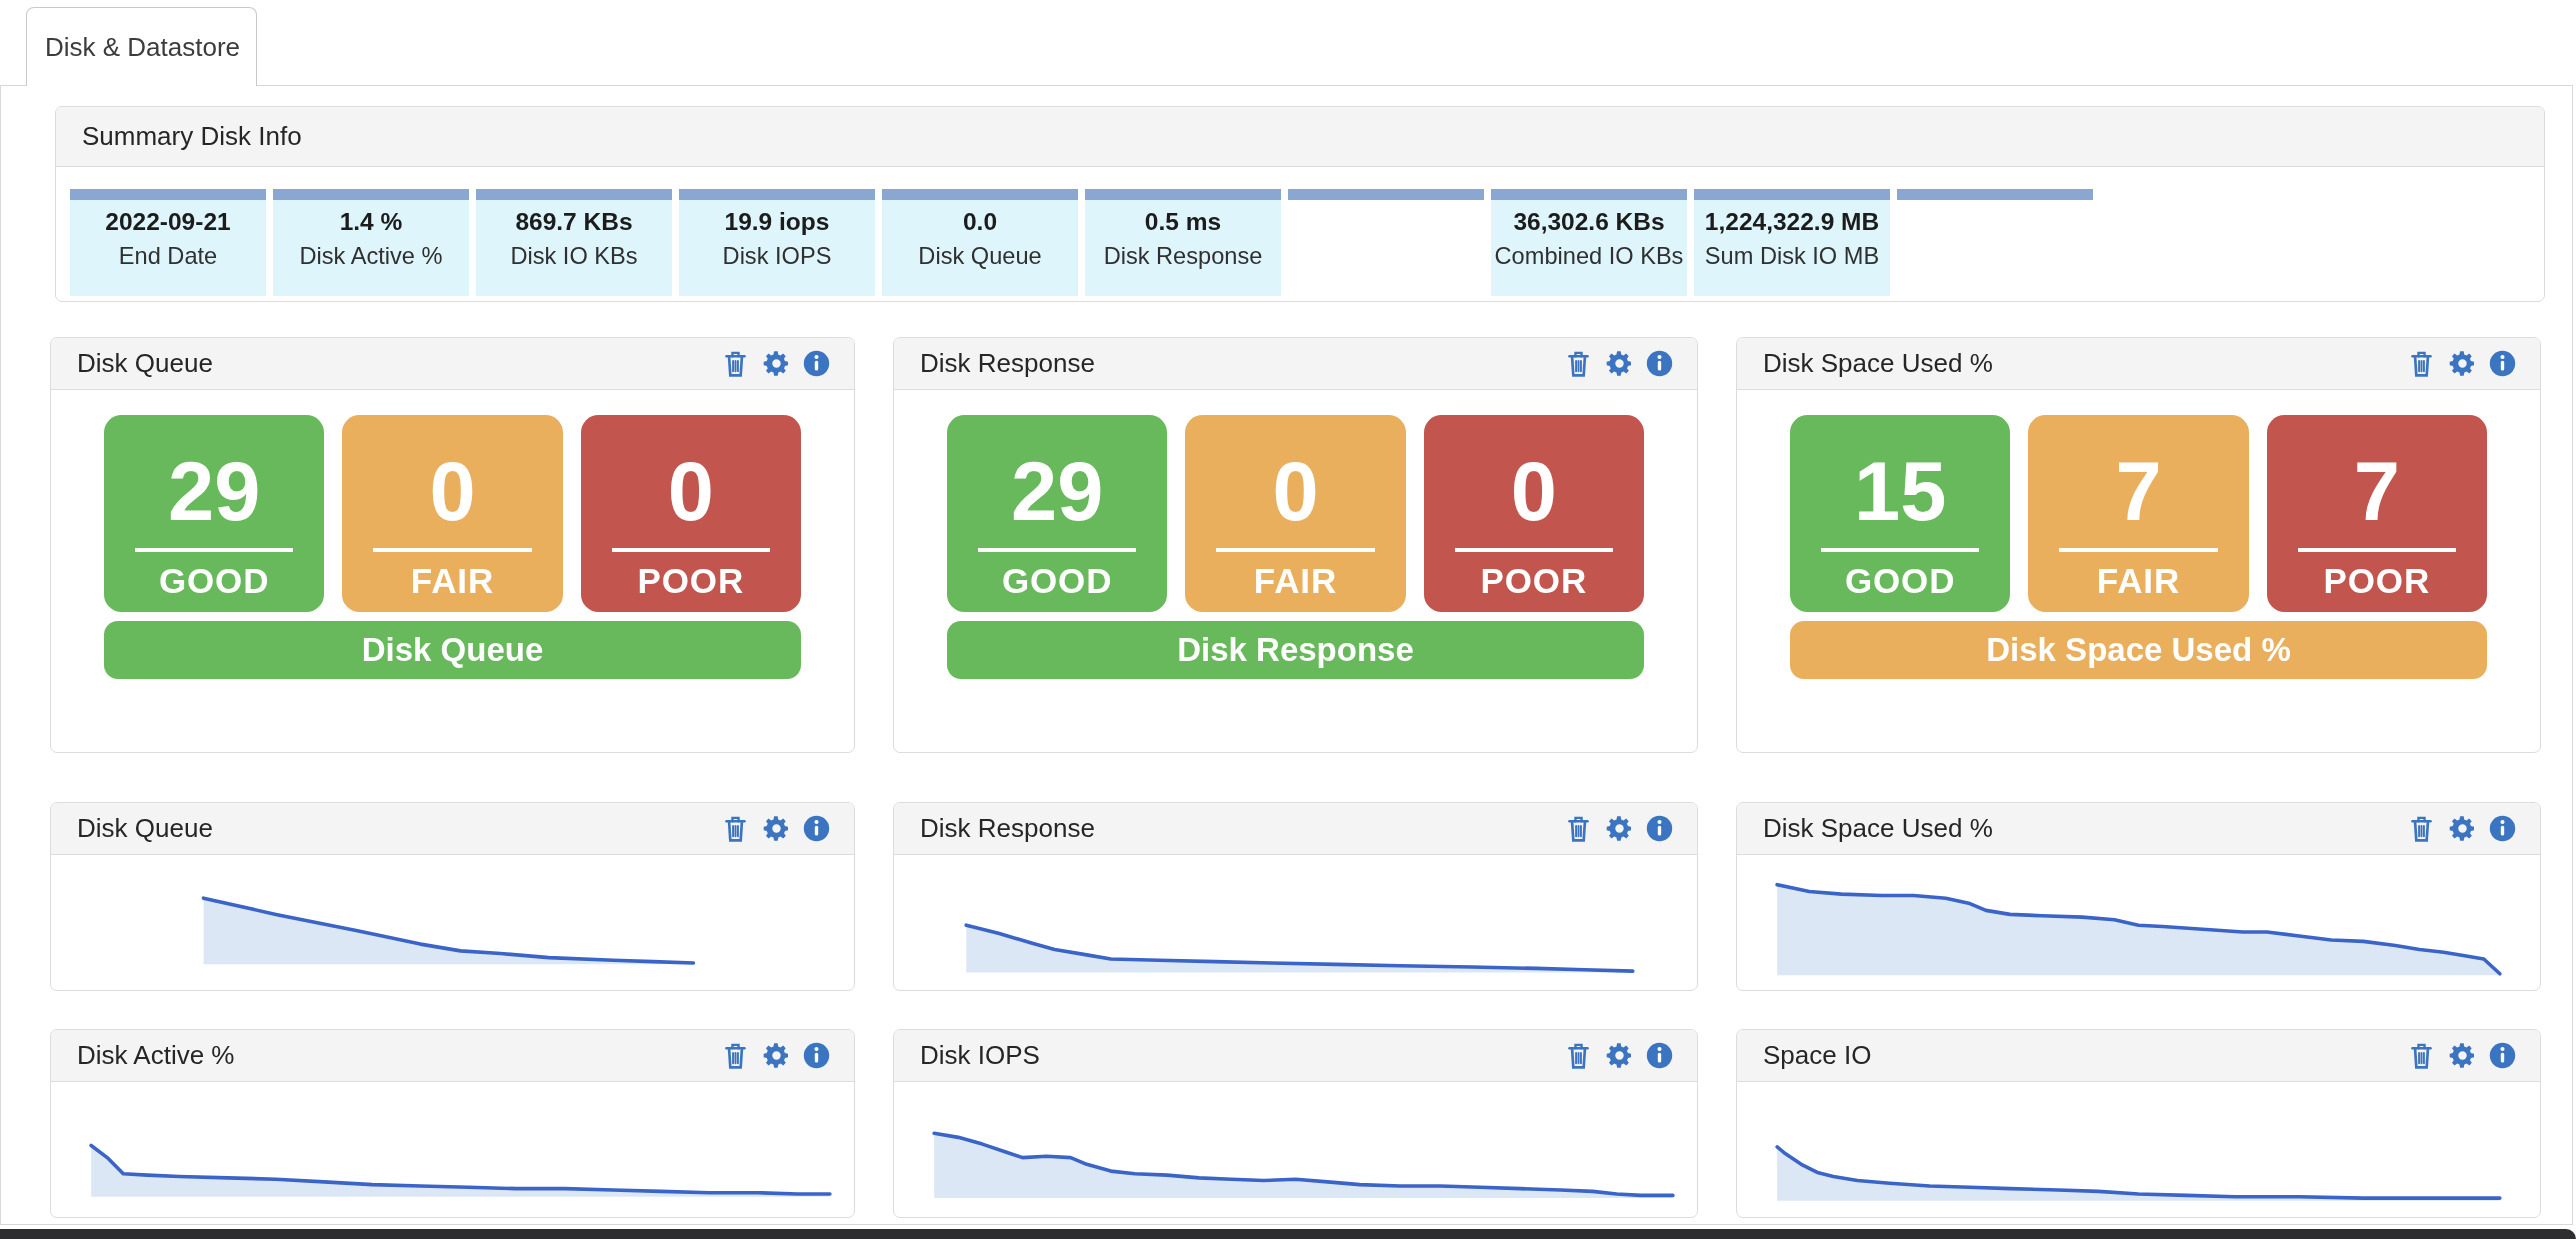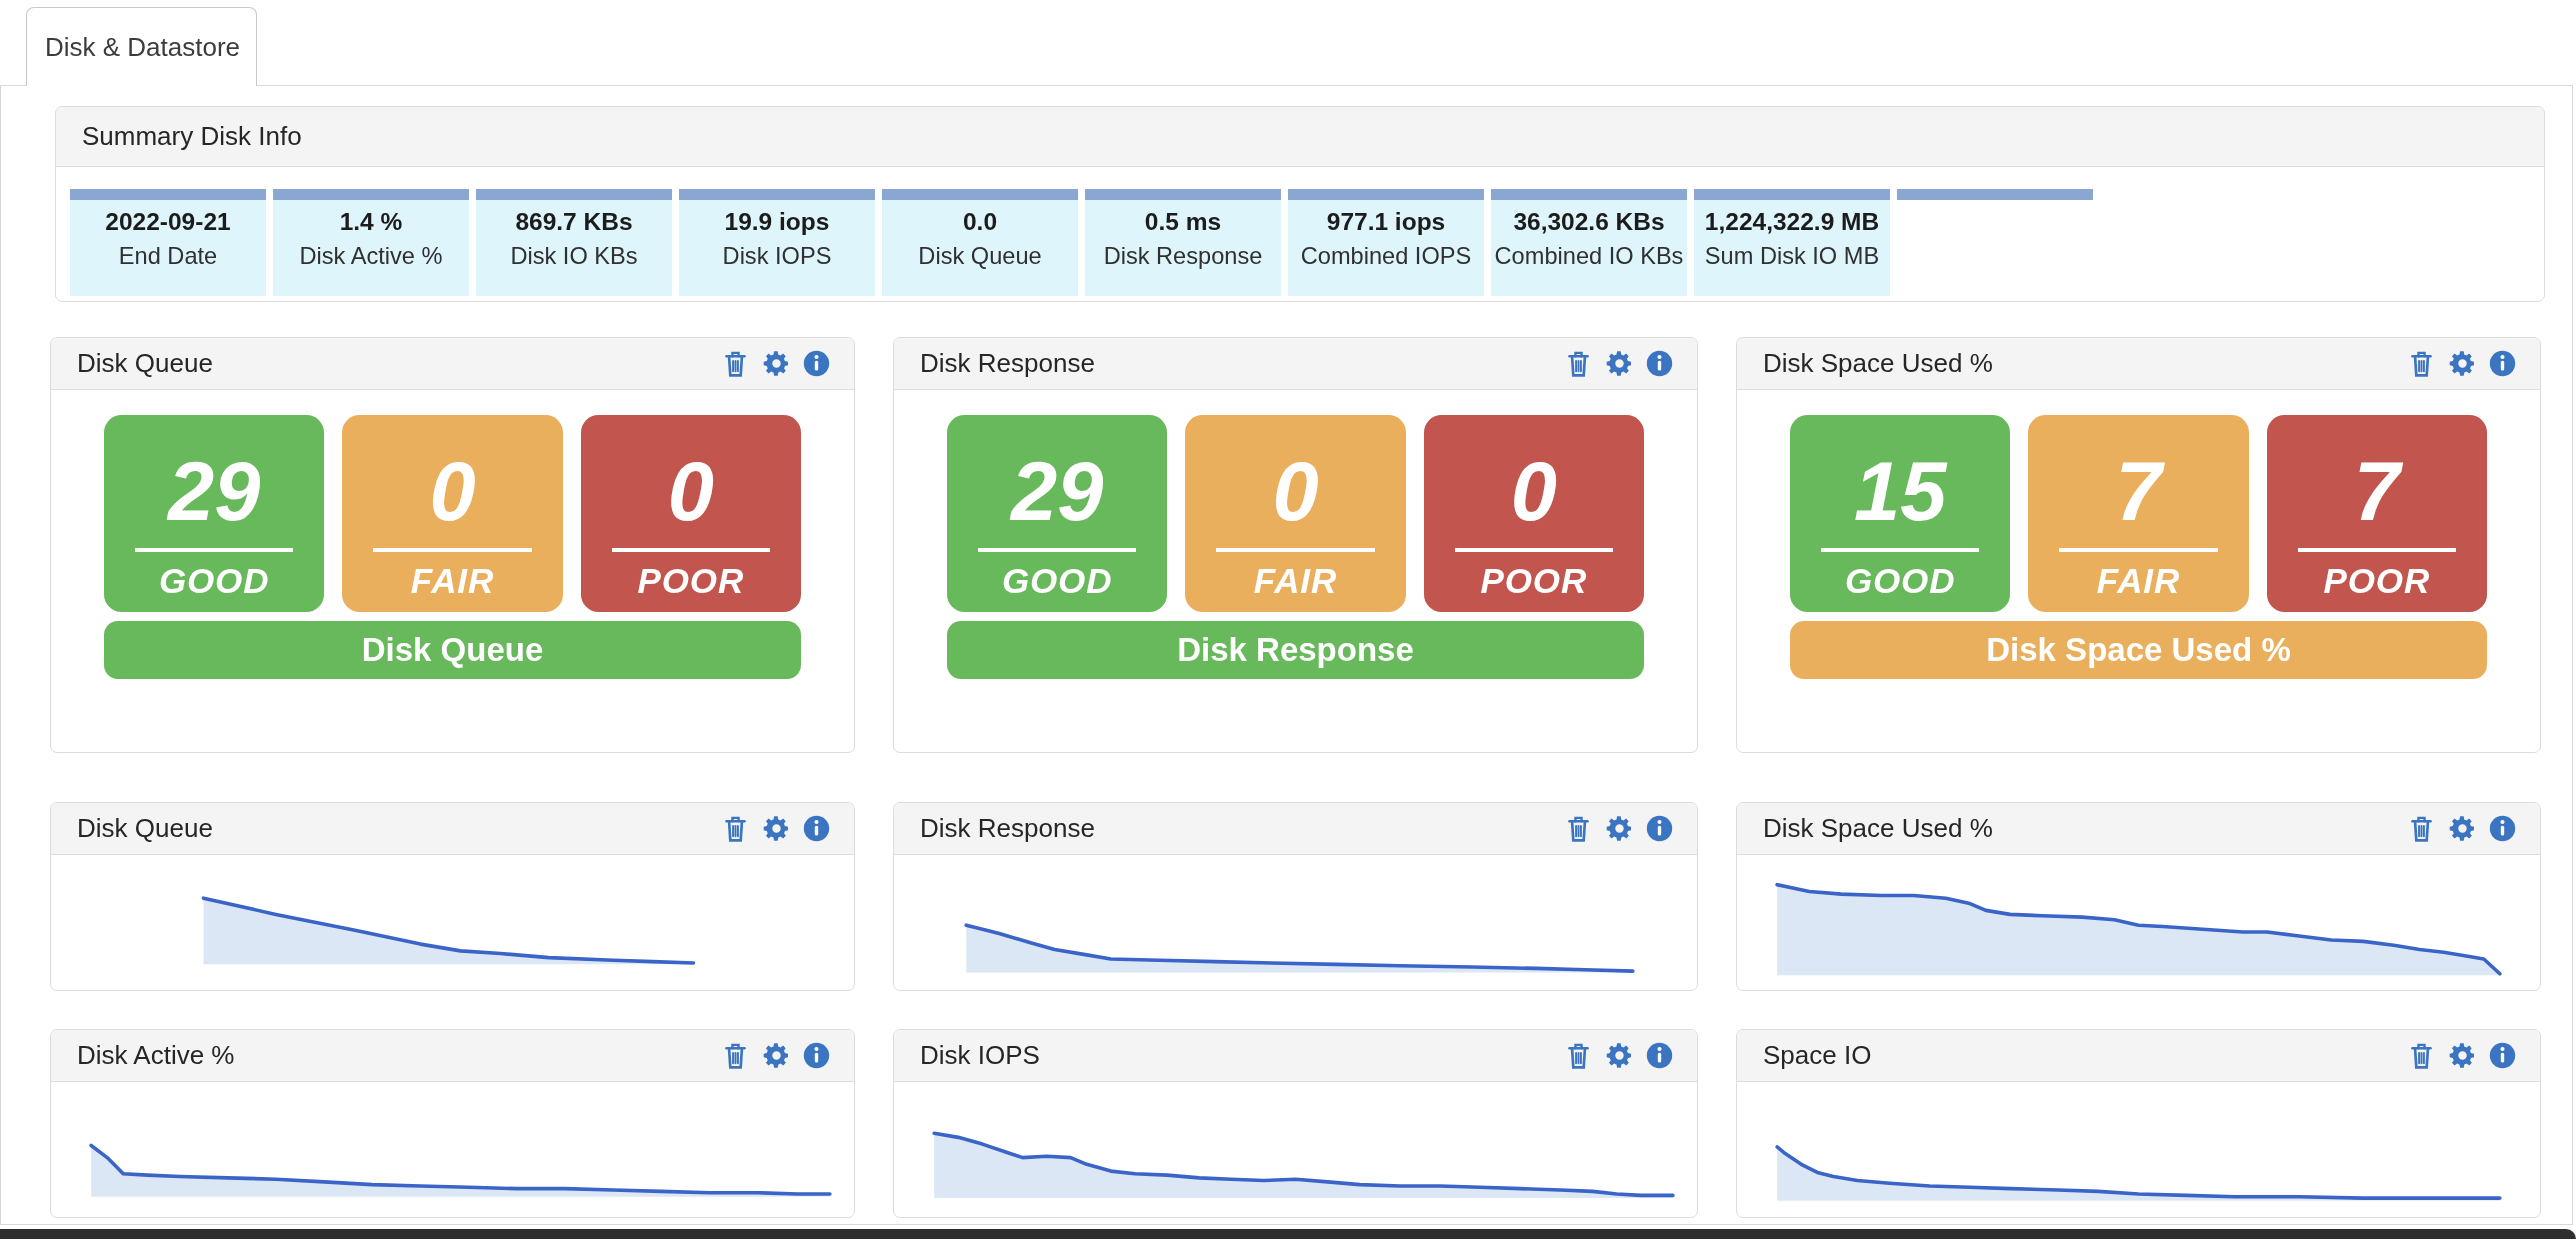--- a/index.html
+++ b/index.html
@@ -40,21 +40,21 @@
   .row { display:flex; gap:38px; margin-left:49px; }
   .row1 { margin-top:35px; }
   .row2 { margin-top:49px; }
   .row3 { margin-top:38px; }
   .row .panel { width:805px; }
   .score-panel { height:416px; }
   .spark-panel { height:189px; }
 
   
   .score-body { padding:25px 53px 0; }
-  .score-boxes { display:flex; gap:18px;font-style:italic; }
+  .score-boxes { display:flex; gap:18px; }
   .score-box { flex:1; height:197px; border-radius:17.5px; color:#fff;
     display:flex; flex-direction:column; align-items:center; }
   .score-box.good { background:#68b95c; }
   .score-box.fair { background:#e9af5d; }
   .score-box.poor { background:#c2554e; }
   .score-num { font-size:83px; font-weight:bold; line-height:1; margin-top:35px; }
   .score-divider { width:72%; height:3.5px; background:#fff; margin:15px 0 9.6px; }
   .score-label { font-size:35px; font-weight:bold; letter-spacing:0.9px; }
   .score-bar { margin-top:8.7px; height:58px; border-radius:14px; color:#fff;
     display:flex; align-items:center; justify-content:center;
@@ -124,24 +124,20 @@
       </div>
       <div class="tile">
         <div class="tile-strip"></div>
         <div class="tile-body">
             <div class="tile-value">0.5 ms</div>
             <div class="tile-label">Disk Response</div>
           </div>
       </div>
       <div class="tile">
         <div class="tile-strip"></div>
-        <div class="tile-body">
-            <div class="tile-value">977.1 iops</div>
-            <div class="tile-label">Combined IOPS</div>
-          </div>
       </div>
       <div class="tile">
         <div class="tile-strip"></div>
         <div class="tile-body">
             <div class="tile-value">36,302.6 KBs</div>
             <div class="tile-label">Combined IO KBs</div>
           </div>
       </div>
       <div class="tile">
         <div class="tile-strip"></div>

